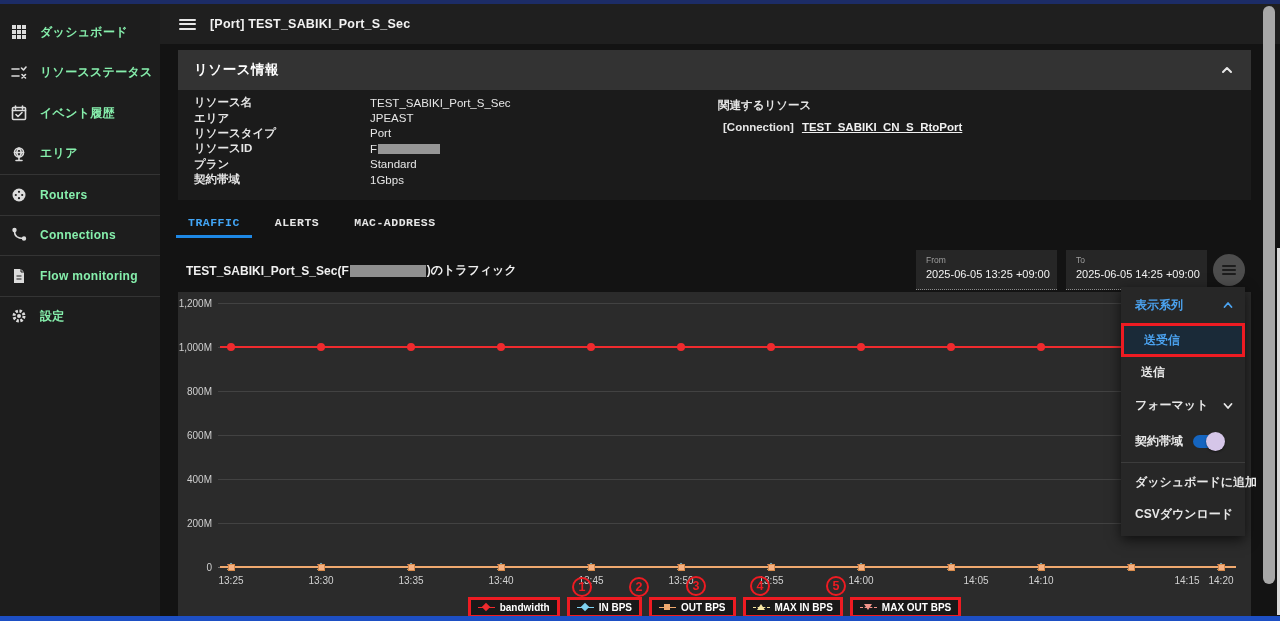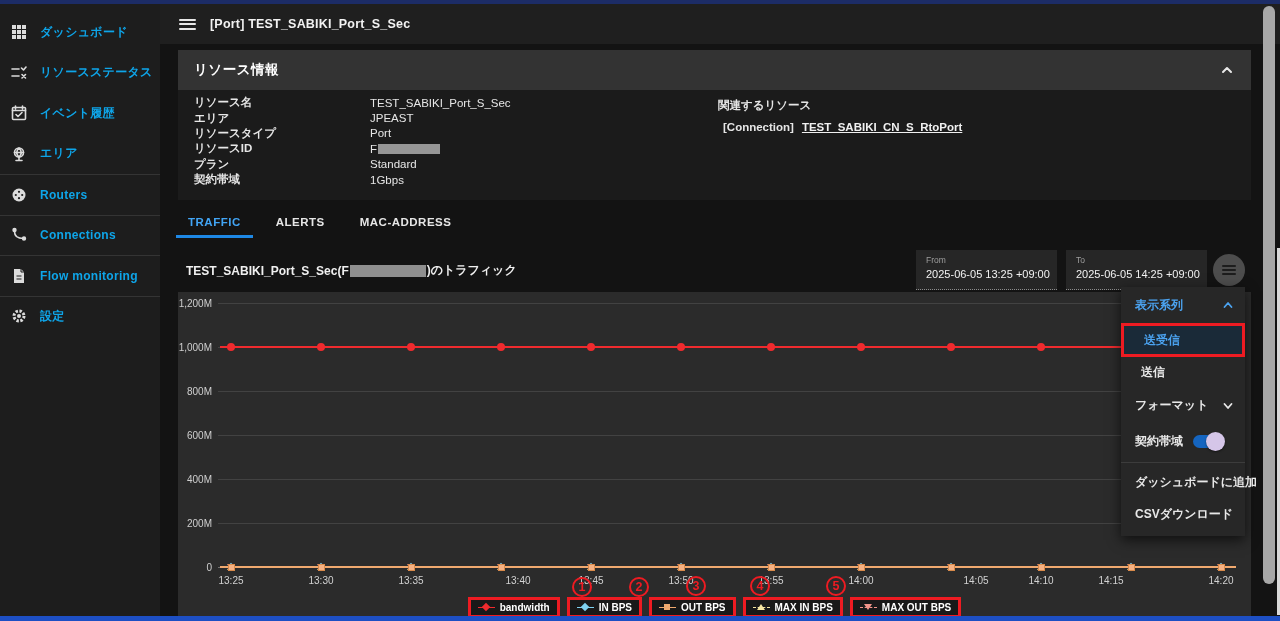--- a/index.html
+++ b/index.html
@@ -13,21 +13,21 @@
 
   
   .top-strip  { left:0; top:0; width:1280px; height:4px; background:#1c2c66; z-index:6; }
   .bottom-strip { left:0; top:616px; width:1280px; height:5px; background:#1d4fc4; z-index:6; }
 
   
   .sidebar { left:0; top:4px; width:160px; height:612px; background:#1d1d1d; z-index:3; padding-top:8px; }
   .side-item { height:40.5px; display:flex; align-items:center; padding-left:11px; gap:13px; cursor:pointer; }
   .side-item.selected { background:#3a3a3a; }
   .side-item.bordered { border-top:1px solid #343434; }
-  .side-item .lbl { font-size:12px; font-weight:bold; color:#0ea5e9; letter-spacing:.3px; }
+  .side-item .lbl { font-size:12px; font-weight:bold; color:#86efac; letter-spacing:.3px; }
   .side-item svg { flex:0 0 auto; }
 
   
   .app-header { left:160px; top:4px; width:1120px; height:40px; background:#1f1f1f; display:flex; align-items:center; padding-left:19px; gap:14px; z-index:2; }
   .hamburger { width:17px; height:11px; display:flex; flex-direction:column; justify-content:space-between; }
   .hamburger i { display:block; height:2px; background:#e8e8e8; border-radius:1px; }
   .app-title { font-size:12.5px; font-weight:bold; color:#f2f2f2; letter-spacing:.2px; }
 
   
   .panel { left:178px; top:50px; width:1073px; background:#1b1b1b; z-index:2; }
@@ -40,21 +40,21 @@
   .field-value { font-size:11.5px; color:#e6e6e6; display:flex; align-items:center; }
   .redacted { display:inline-block; width:62px; height:10px; background:#969696; margin-left:1px; }
   .related { position:absolute; left:540px; top:8px; }
   .related-heading { font-size:11.5px; font-weight:bold; color:#e6e6e6; }
   .related-row { margin-top:8px; padding-left:5px; display:flex; gap:8px; align-items:center; }
   .related-type { font-size:11.5px; font-weight:bold; color:#e6e6e6; }
   .related-link { font-size:11.5px; font-weight:bold; color:#f0f0f0; text-decoration:underline; cursor:pointer; }
 
   
   .tabs { left:176px; top:209px; display:flex; gap:11px; z-index:2; }
-  .tab { height:29px; padding:0 12px; display:flex; align-items:center; font-size:11.5px; font-weight:bold; letter-spacing:.5px; color:#e6e6e6; border-bottom:3px solid transparent; cursor:pointer; }
+  .tab { height:29px; padding:0 12px; display:flex; align-items:center; font-size:11.5px; font-weight:bold; letter-spacing:.5px; color:#e6e6e6; border-bottom:3px solid transparent; cursor:pointer;font-family:Liberation Mono, monospace; }
   .tab.active { color:#42a5f5; border-bottom-color:#1e88e5; }
 
   
   .chart-title { left:186px; top:262px; font-size:12px; font-weight:bold; color:#f0f0f0; display:flex; align-items:center; z-index:2; }
   .chart-title .redacted { width:76px; height:12px; background:#8f8f8f; margin:0 1px; }
   .datebox { top:250px; width:141px; height:40px; background:#262626; padding:5px 10px 0 10px; border-bottom:1px dotted #8d8d8d; z-index:2; cursor:text; }
   .datebox .dlabel { font-size:8.5px; color:#9f9f9f; }
   .datebox .dvalue { font-size:11px; color:#f2f2f2; margin-top:3px; white-space:nowrap; }
   .from-box { left:916px; }
   .to-box { left:1066px; }
@@ -312,28 +312,28 @@
     <div class="ylab" style="top: 138px;">600M</div>
     <div class="gridline" style="top: 187px;"></div>
     <div class="ylab" style="top: 182px;">400M</div>
     <div class="gridline" style="top: 231px;"></div>
     <div class="ylab" style="top: 226px;">200M</div>
     <div class="gridline zeroline" style="top: 275px;"></div>
     <div class="ylab" style="top: 270px;">0</div>
     <div class="xlab" style="left: 31px;">13:25</div>
     <div class="xlab" style="left: 121px;">13:30</div>
     <div class="xlab" style="left: 211px;">13:35</div>
-    <div class="xlab" style="left: 318px;">13:40</div>
+    <div class="xlab" style="left: 301px;">13:40</div>
     <div class="xlab" style="left: 391px;">13:45</div>
     <div class="xlab" style="left: 481px;">13:50</div>
     <div class="xlab" style="left: 571px;">13:55</div>
     <div class="xlab" style="left: 661px;">14:00</div>
     <div class="xlab" style="left: 776px;">14:05</div>
     <div class="xlab" style="left: 841px;">14:10</div>
-    <div class="xlab" style="left: 911px;">14:15</div>
+    <div class="xlab" style="left: 987px;">14:15</div>
     <div class="xlab" style="left: 1021px;">14:20</div>
     <div class="series-line" style="top: 54px; border-top-color: rgb(240, 43, 46); z-index: 2;"></div>
     <div class="marker-dot" style="width: 8px; height: 8px; background: rgb(240, 43, 46); left: 49px; top: 51px; z-index: 4;"></div>
     <div class="marker-dot" style="width: 8px; height: 8px; background: rgb(240, 43, 46); left: 139px; top: 51px; z-index: 4;"></div>
     <div class="marker-dot" style="width: 8px; height: 8px; background: rgb(240, 43, 46); left: 229px; top: 51px; z-index: 4;"></div>
     <div class="marker-dot" style="width: 8px; height: 8px; background: rgb(240, 43, 46); left: 319px; top: 51px; z-index: 4;"></div>
     <div class="marker-dot" style="width: 8px; height: 8px; background: rgb(240, 43, 46); left: 409px; top: 51px; z-index: 4;"></div>
     <div class="marker-dot" style="width: 8px; height: 8px; background: rgb(240, 43, 46); left: 499px; top: 51px; z-index: 4;"></div>
     <div class="marker-dot" style="width: 8px; height: 8px; background: rgb(240, 43, 46); left: 589px; top: 51px; z-index: 4;"></div>
     <div class="marker-dot" style="width: 8px; height: 8px; background: rgb(240, 43, 46); left: 679px; top: 51px; z-index: 4;"></div>

